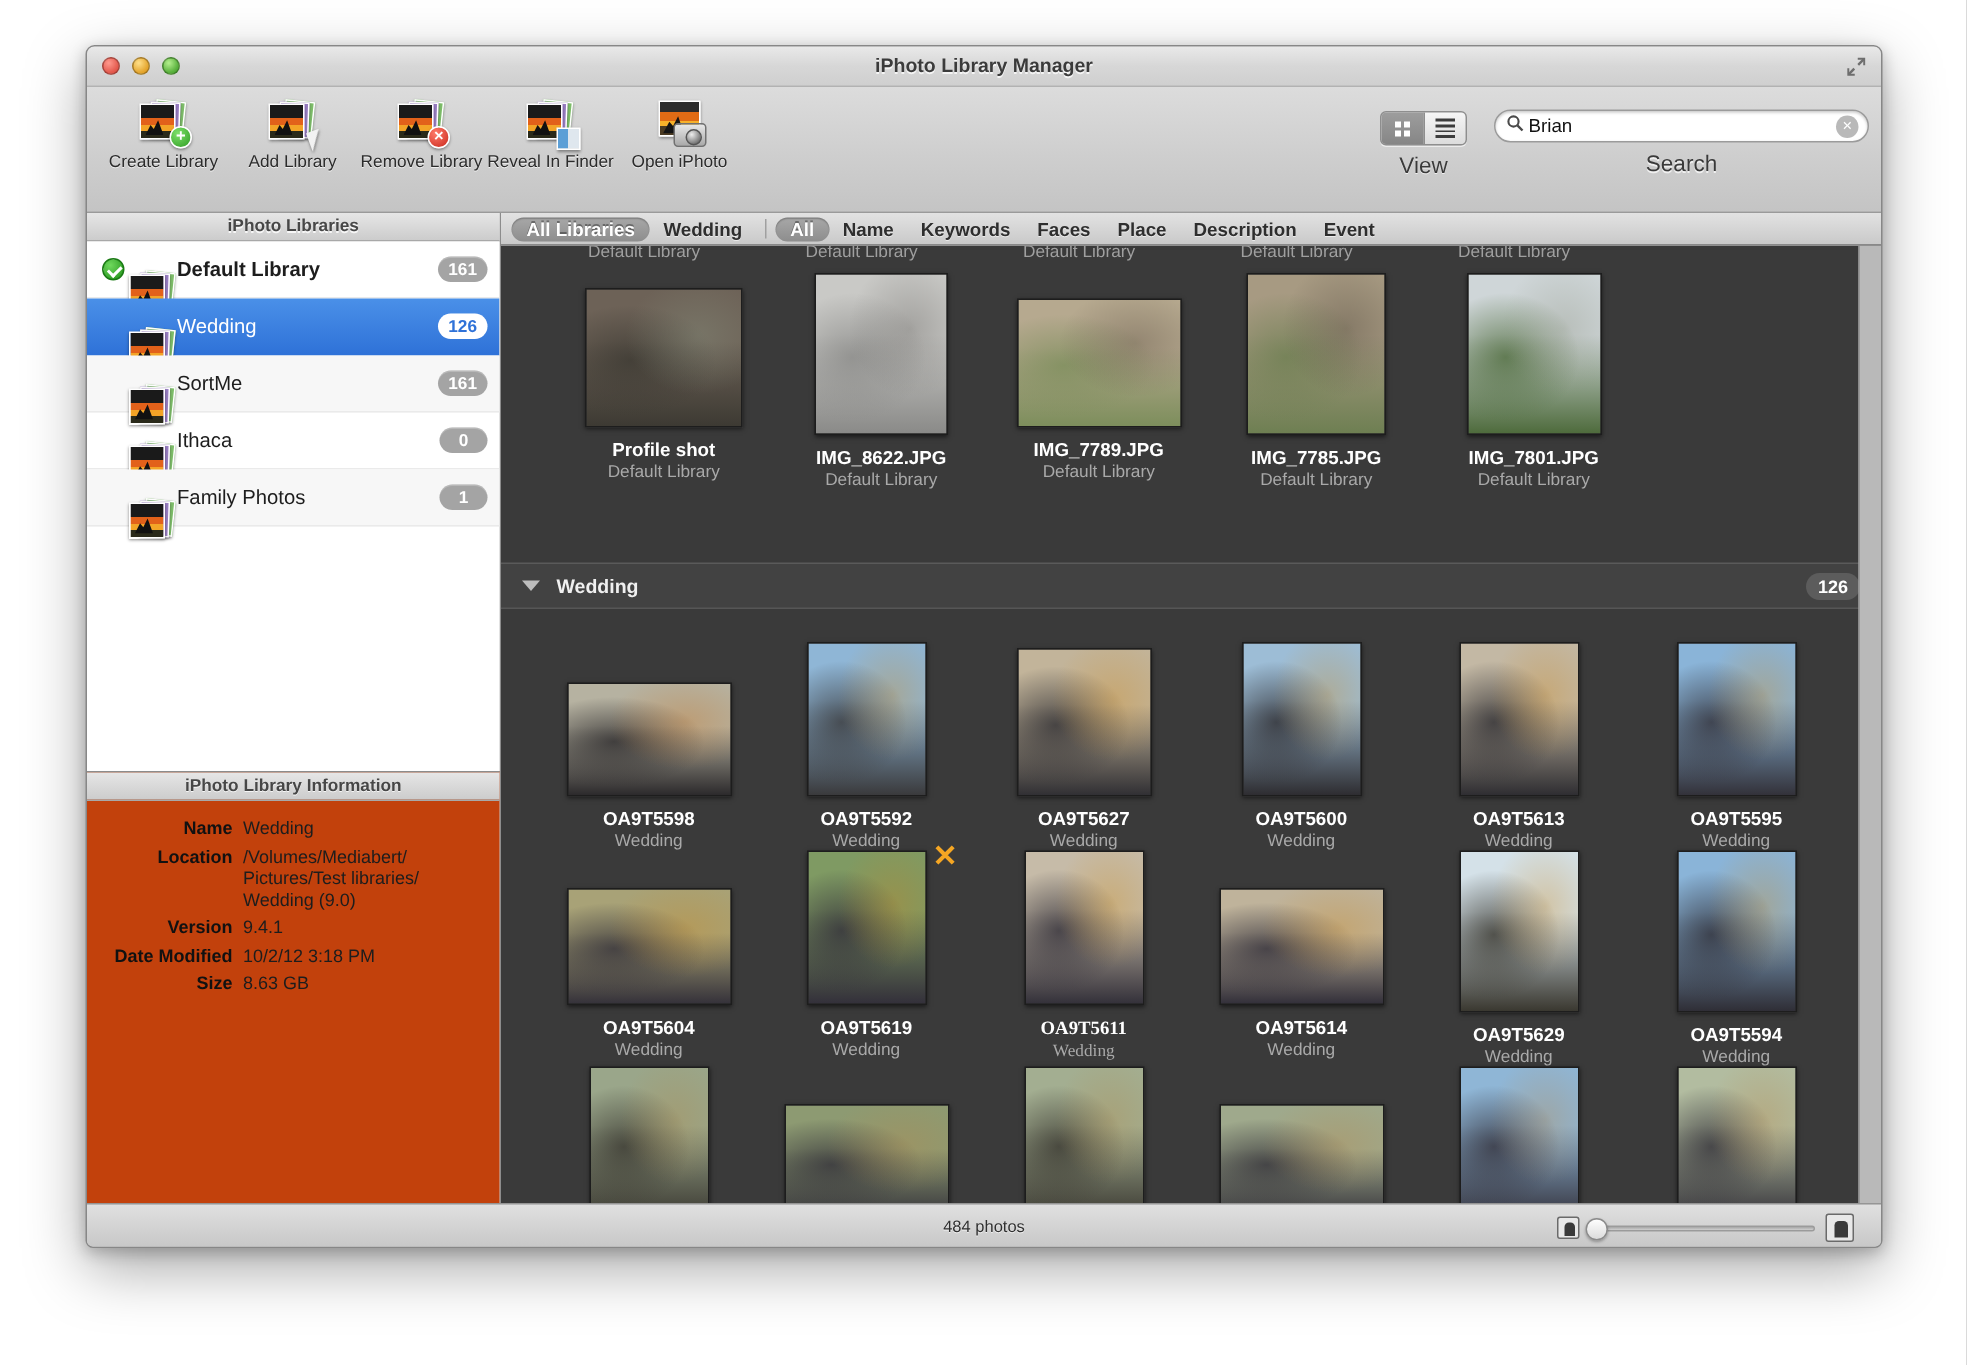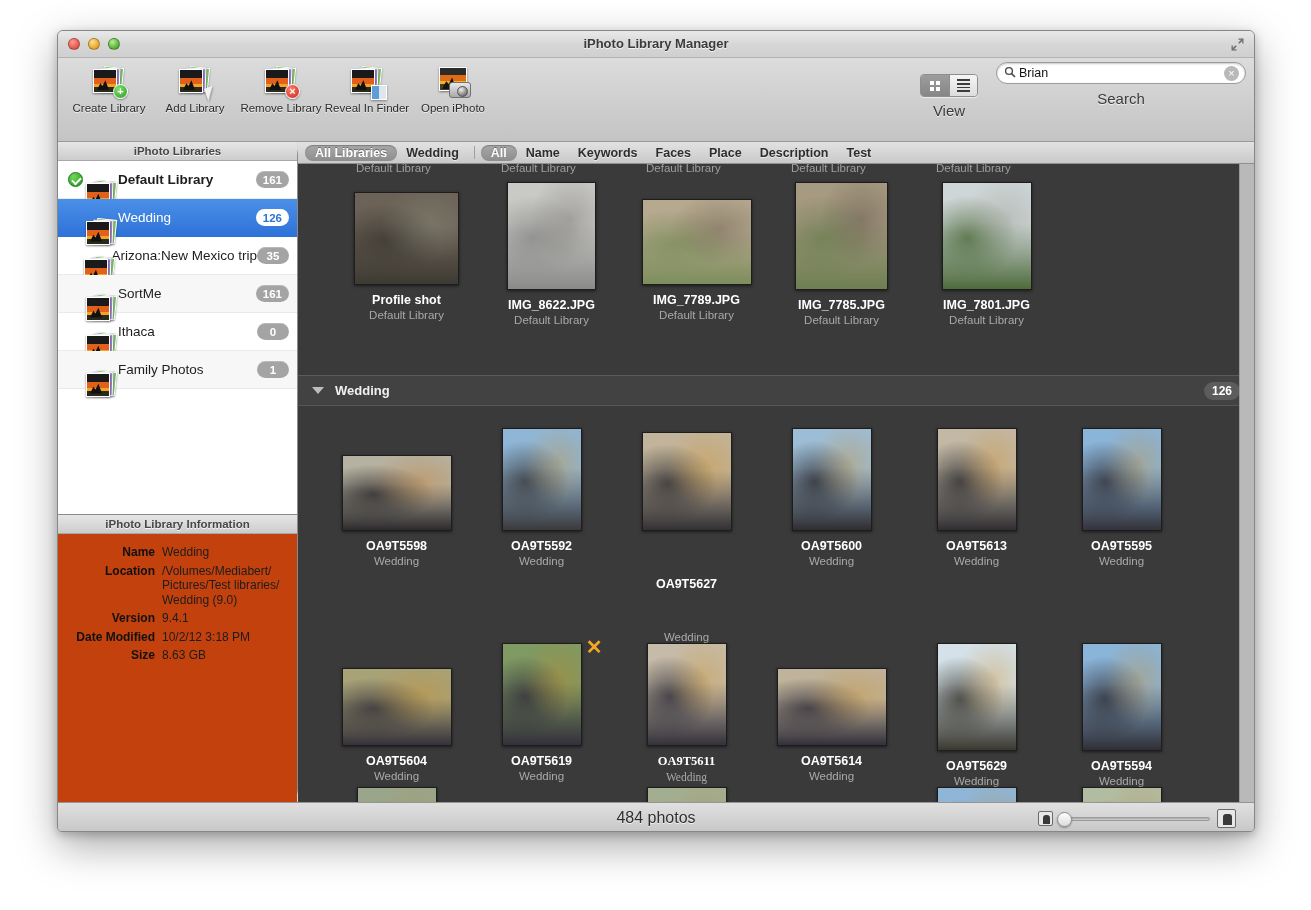--- a/index.html
+++ b/index.html
@@ -117,39 +117,39 @@
      box-shadow:0 1px 0 rgba(255,255,255,.6); }
   .seg > div{ width:50%; display:flex;align-items:center;justify-content:center; cursor:pointer; }
   .seg .on{ background:linear-gradient(to bottom,#9d9d9d,#868686); }
   .seg .off{ background:linear-gradient(to bottom,#f6f6f6,#dcdcdc); border-left:1px solid #8e8e8e;}
   .dots{ display:grid; grid-template-columns:4px 4px; grid-gap:2px; }
   .dots i{ width:4px;height:4px;background:#fff;display:block;}
   .lines{ width:13px; }
   .lines i{ display:block;height:1.6px;background:#3c3c3c;margin:2px 0;}
   .grp-lbl{ font-size:15px;color:#3a3a3a;margin-top:5px;text-shadow:0 1px 0 rgba(255,255,255,.7);}
 
-  .search-group{ position:absolute; left:938px; top:4px; text-align:center; }
+  .search-group{ position:absolute; left:938px; top:15px; text-align:center; }
   .searchbox{
     position:relative; width:250px; height:22px; border-radius:11px;
     background:#fff; border:1px solid #9b9b9b;
     box-shadow:inset 0 1px 2px rgba(0,0,0,.22);
     display:flex; align-items:center;
   }
   .s-icon{ margin-left:7px; }
   .s-input{ border:0; outline:0; background:transparent; font-size:12.5px; color:#111;
     font-family:"Liberation Sans",sans-serif; width:190px; margin-left:3px;}
   .s-clear{ position:absolute; right:6px; top:3px; width:15px;height:15px;border-radius:50%;
     background:#b9b9b9; color:#fff; font-size:11px; line-height:15px; text-align:center; cursor:pointer;}
   .search-group .grp-lbl{ margin-top:6px; }
 
   
   .body{ position:relative; height:660px; display:flex; }
 
   
-  .sidebar{ width:240px; background:#fff; border-right:1px solid #8c8c8c; display:flex; flex-direction:column;border-radius:13px; }
+  .sidebar{ width:276px; background:#fff; border-right:1px solid #8c8c8c; display:flex; flex-direction:column; }
   .pane-head{
     height:19px; background:linear-gradient(to bottom,#e6e6e6,#cccccc);
     border-bottom:1px solid #a8a8a8; text-align:center;
     font-size:11.5px; font-weight:bold; color:#474747; line-height:18px;
     text-shadow:0 1px 0 rgba(255,255,255,.8);
   }
   .lib-list{ flex:1; background:#fff; overflow:hidden; }
   .lib-row{ position:relative; height:38px; display:flex; align-items:center; cursor:pointer;
      border-bottom:1px solid #eaeaea; padding:0 8px 0 8px; }
   .lib-row.alt{ background:#f7f7f7; }
@@ -215,21 +215,21 @@
   
   .vscroll{ position:absolute; right:0; top:0; width:15px; bottom:0; background:#b9b9b9;
      border-left:1px solid #9a9a9a; }
 
   
   .statusbar{
     position:relative; height:30px;
     background:linear-gradient(to bottom,#e0e0e0,#c7c7c7);
     border-top:1px solid #959595; display:flex; align-items:center; justify-content:center;
   }
-  .st-text{ font-size:16px; color:#2f2f2f; text-shadow:0 1px 0 rgba(255,255,255,.7);}
+  .st-text{ font-size:11px; color:#2f2f2f; text-shadow:0 1px 0 rgba(255,255,255,.7);}
   .zoomer{ position:absolute; right:18px; top:6px; display:flex; align-items:center; gap:7px; }
   .pz{ width:15px;height:15px;border:1px solid #6a6a6a;background:#e8e8e8; position:relative; border-radius:2px;}
   .pz:after{content:"";position:absolute;left:4px;top:3px;width:7px;height:9px;background:#3a3a3a;border-radius:3px 3px 0 0;}
   .pz.big{ width:19px;height:19px; }
   .pz.big:after{ left:5px; top:4px; width:9px;height:11px;}
   .track{ position:relative; width:150px; height:4px; border-radius:2px;
      background:linear-gradient(to bottom,#a6a6a6,#cfcfcf); border:1px solid #9b9b9b;}
   .knob{ position:absolute; left:-4px; top:-6px; width:15px;height:15px;border-radius:50%;
      background:linear-gradient(to bottom,#fefefe,#dcdcdc); border:1px solid #8b8b8b;
      box-shadow:0 1px 2px rgba(0,0,0,.3); cursor:pointer;}
@@ -358,26 +358,20 @@
               </div>
               <div class="lib-ic"><span class="stack" style="transform: scale(0.78); transform-origin: left center; position: relative;"><span class="sheet s3"></span><span class="sheet s2"></span><span class="sheet s1"></span></span></div>
               <div class="lib-name">Default Library</div>
               <div class="cnt">161</div>
             </div>
             <div class="lib-row sel">
               <div class="chk"></div>
               <div class="lib-ic"><span class="stack" style="transform: scale(0.78); transform-origin: left center; position: relative;"><span class="sheet s3"></span><span class="sheet s2"></span><span class="sheet s1"></span></span></div>
               <div class="lib-name">Wedding</div>
               <div class="cnt">126</div>
-            </div>
-            <div class="lib-row">
-              <div class="chk"></div>
-              <div class="lib-ic"><span class="stack" style="transform: scale(0.78); transform-origin: left center; position: relative;"><span class="sheet s3"></span><span class="sheet s2"></span><span class="sheet s1"></span></span></div>
-              <div class="lib-name">Arizona:New Mexico trip</div>
-              <div class="cnt">35</div>
             </div>
             <div class="lib-row alt">
               <div class="chk"></div>
               <div class="lib-ic"><span class="stack" style="transform: scale(0.78); transform-origin: left center; position: relative;"><span class="sheet s3"></span><span class="sheet s2"></span><span class="sheet s1"></span></span></div>
               <div class="lib-name">SortMe</div>
               <div class="cnt">161</div>
             </div>
             <div class="lib-row">
               <div class="chk"></div>
               <div class="lib-ic"><span class="stack" style="transform: scale(0.78); transform-origin: left center; position: relative;"><span class="sheet s3"></span><span class="sheet s2"></span><span class="sheet s1"></span></span></div>
@@ -426,21 +420,21 @@
         <div class="filterbar" id="filterbar">
             <div class="fb active">All Libraries</div>
             <div class="fb">Wedding</div>
             <div class="fb-div"></div>
             <div class="fb active">All</div>
             <div class="fb">Name</div>
             <div class="fb">Keywords</div>
             <div class="fb">Faces</div>
             <div class="fb">Place</div>
             <div class="fb">Description</div>
-            <div class="fb">Test</div>
+            <div class="fb">Event</div>
           </div>
 
         <div class="scrollarea">
 
           <div class="sec-top">
             <div class="partial-row" id="partial-row">
                 <div class="pl" style="left: 58px;">Default Library</div>
                 <div class="pl" style="left: 203px;">Default Library</div>
                 <div class="pl" style="left: 348px;">Default Library</div>
                 <div class="pl" style="left: 493px;">Default Library</div>
@@ -502,21 +496,21 @@
                   <div class="t-name">OA9T5598</div>
                   <div class="t-lib">Wedding</div>
                 </div>
                 <div class="tcell" style="width: 145px;">
                   <div class="thumb" style="height: 103px;">
                     <div class="ph-box" style="width: 80px; height: 103px; background: radial-gradient(at 72% 34%, rgba(207, 139, 34, 0.333) 0%, transparent 46%), radial-gradient(at 28% 52%, rgba(58, 58, 60, 0.8) 0%, transparent 55%), linear-gradient(rgb(143, 182, 214) 0%, rgb(143, 182, 214) 38%, rgb(58, 58, 60) 100%);"></div>
                   </div>
                   <div class="t-name">OA9T5592</div>
                   <div class="t-lib">Wedding</div>
                 </div>
-                <div class="tcell" style="width: 145px; gap: 38px;">
+                <div class="tcell" style="width: 145px;">
                   <div class="thumb" style="height: 103px;">
                     <div class="ph-box" style="width: 90px; height: 99px; background: radial-gradient(at 72% 34%, rgba(208, 142, 35, 0.333) 0%, transparent 46%), radial-gradient(at 28% 52%, rgba(49, 48, 52, 0.8) 0%, transparent 55%), linear-gradient(rgb(194, 180, 154) 0%, rgb(194, 180, 154) 38%, rgb(49, 48, 52) 100%);"></div>
                   </div>
                   <div class="t-name">OA9T5627</div>
                   <div class="t-lib">Wedding</div>
                 </div>
                 <div class="tcell" style="width: 145px;">
                   <div class="thumb" style="height: 103px;">
                     <div class="ph-box" style="width: 80px; height: 103px; background: radial-gradient(at 72% 34%, rgba(204, 138, 34, 0.333) 0%, transparent 46%), radial-gradient(at 28% 52%, rgba(46, 45, 49, 0.8) 0%, transparent 55%), linear-gradient(rgb(157, 189, 214) 0%, rgb(157, 189, 214) 38%, rgb(46, 45, 49) 100%);"></div>
                   </div>

